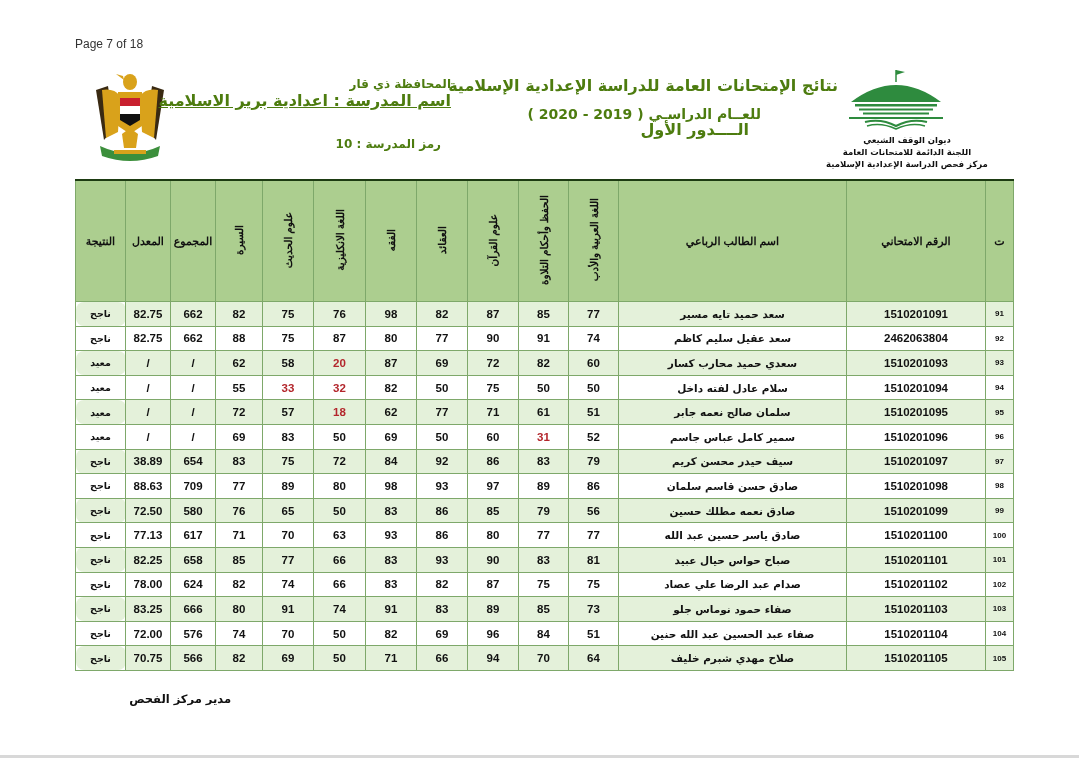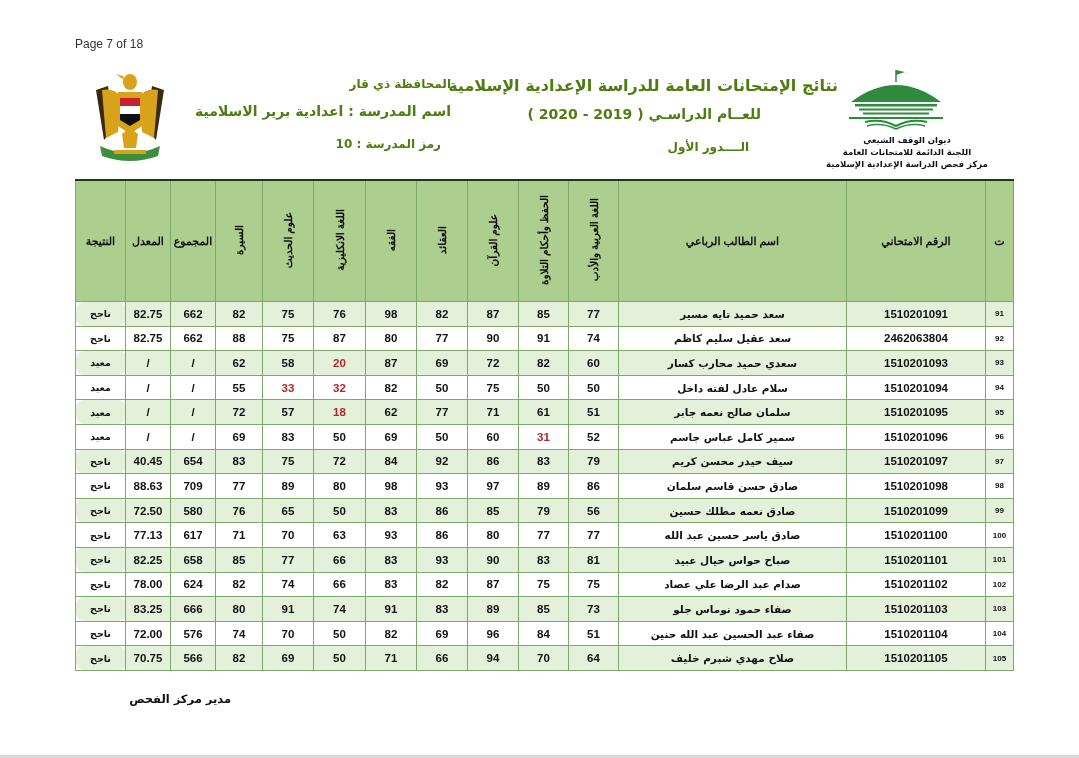--- a/index.html
+++ b/index.html
@@ -4,23 +4,23 @@
 <style>
   html, body { margin: 0; padding: 0; }
   body {
     width: 1079px; height: 758px; background: #ffffff; position: relative; overflow: hidden;
     font-family: "DejaVu Sans", "Liberation Sans", sans-serif; color: #111;
   }
   .page-num { position: absolute; left: 75px; top: 37px; font-size: 12px; color: #333; font-family: "Liberation Sans", sans-serif; }
   .header-block { position: absolute; direction: rtl; font-weight: bold; color: #4d7c0f; white-space: nowrap; }
   .title { right: 241px; top: 76px; font-size: 16px; }
   .subtitle { right: 318px; top: 106px; font-size: 14px; }
-  .round { right: 330px; top: 140px; font-size: 12px; }
+  .round { right: 330px; top: 120px; font-size: 16px; }
   .gov { right: 628px; top: 77px; font-size: 12px; }
-  .school { right: 628px; top: 103px; font-size: 14px; }
+  .school { right: 628px; top: 91px; font-size: 16px; text-decoration: underline; }
   .code { right: 638px; top: 137px; font-size: 12px; }
   .org { position: absolute; right: 72px; top: 134px; width: 200px; text-align: center; direction: rtl; font-size: 8.5px; font-weight: bold; line-height: 12px; }
   .logo-right { position: absolute; left: 845px; top: 66px; width: 102px; height: 64px; }
   .emblem { position: absolute; left: 94px; top: 68px; width: 72px; height: 96px; }
 
   table.results {
     position: absolute; left: 75px; top: 179px; border-collapse: collapse; direction: rtl;
     border-top: 2px solid #1d3b12;
   }
   table.results th, table.results td {
@@ -208,21 +208,21 @@
         <td class="name">سيف حيدر محسن كريم</td>
         <td>79</td>
         <td>83</td>
         <td>86</td>
         <td>92</td>
         <td>84</td>
         <td>72</td>
         <td>75</td>
         <td>83</td>
         <td>654</td>
-        <td>40.45</td>
+        <td>38.89</td>
         <td class="result">ناجح</td>
       </tr>
       <tr class="even">
         <td class="idx">98</td>
         <td>1510201098</td>
         <td class="name">صادق حسن قاسم سلمان</td>
         <td>86</td>
         <td>89</td>
         <td>97</td>
         <td>93</td>

